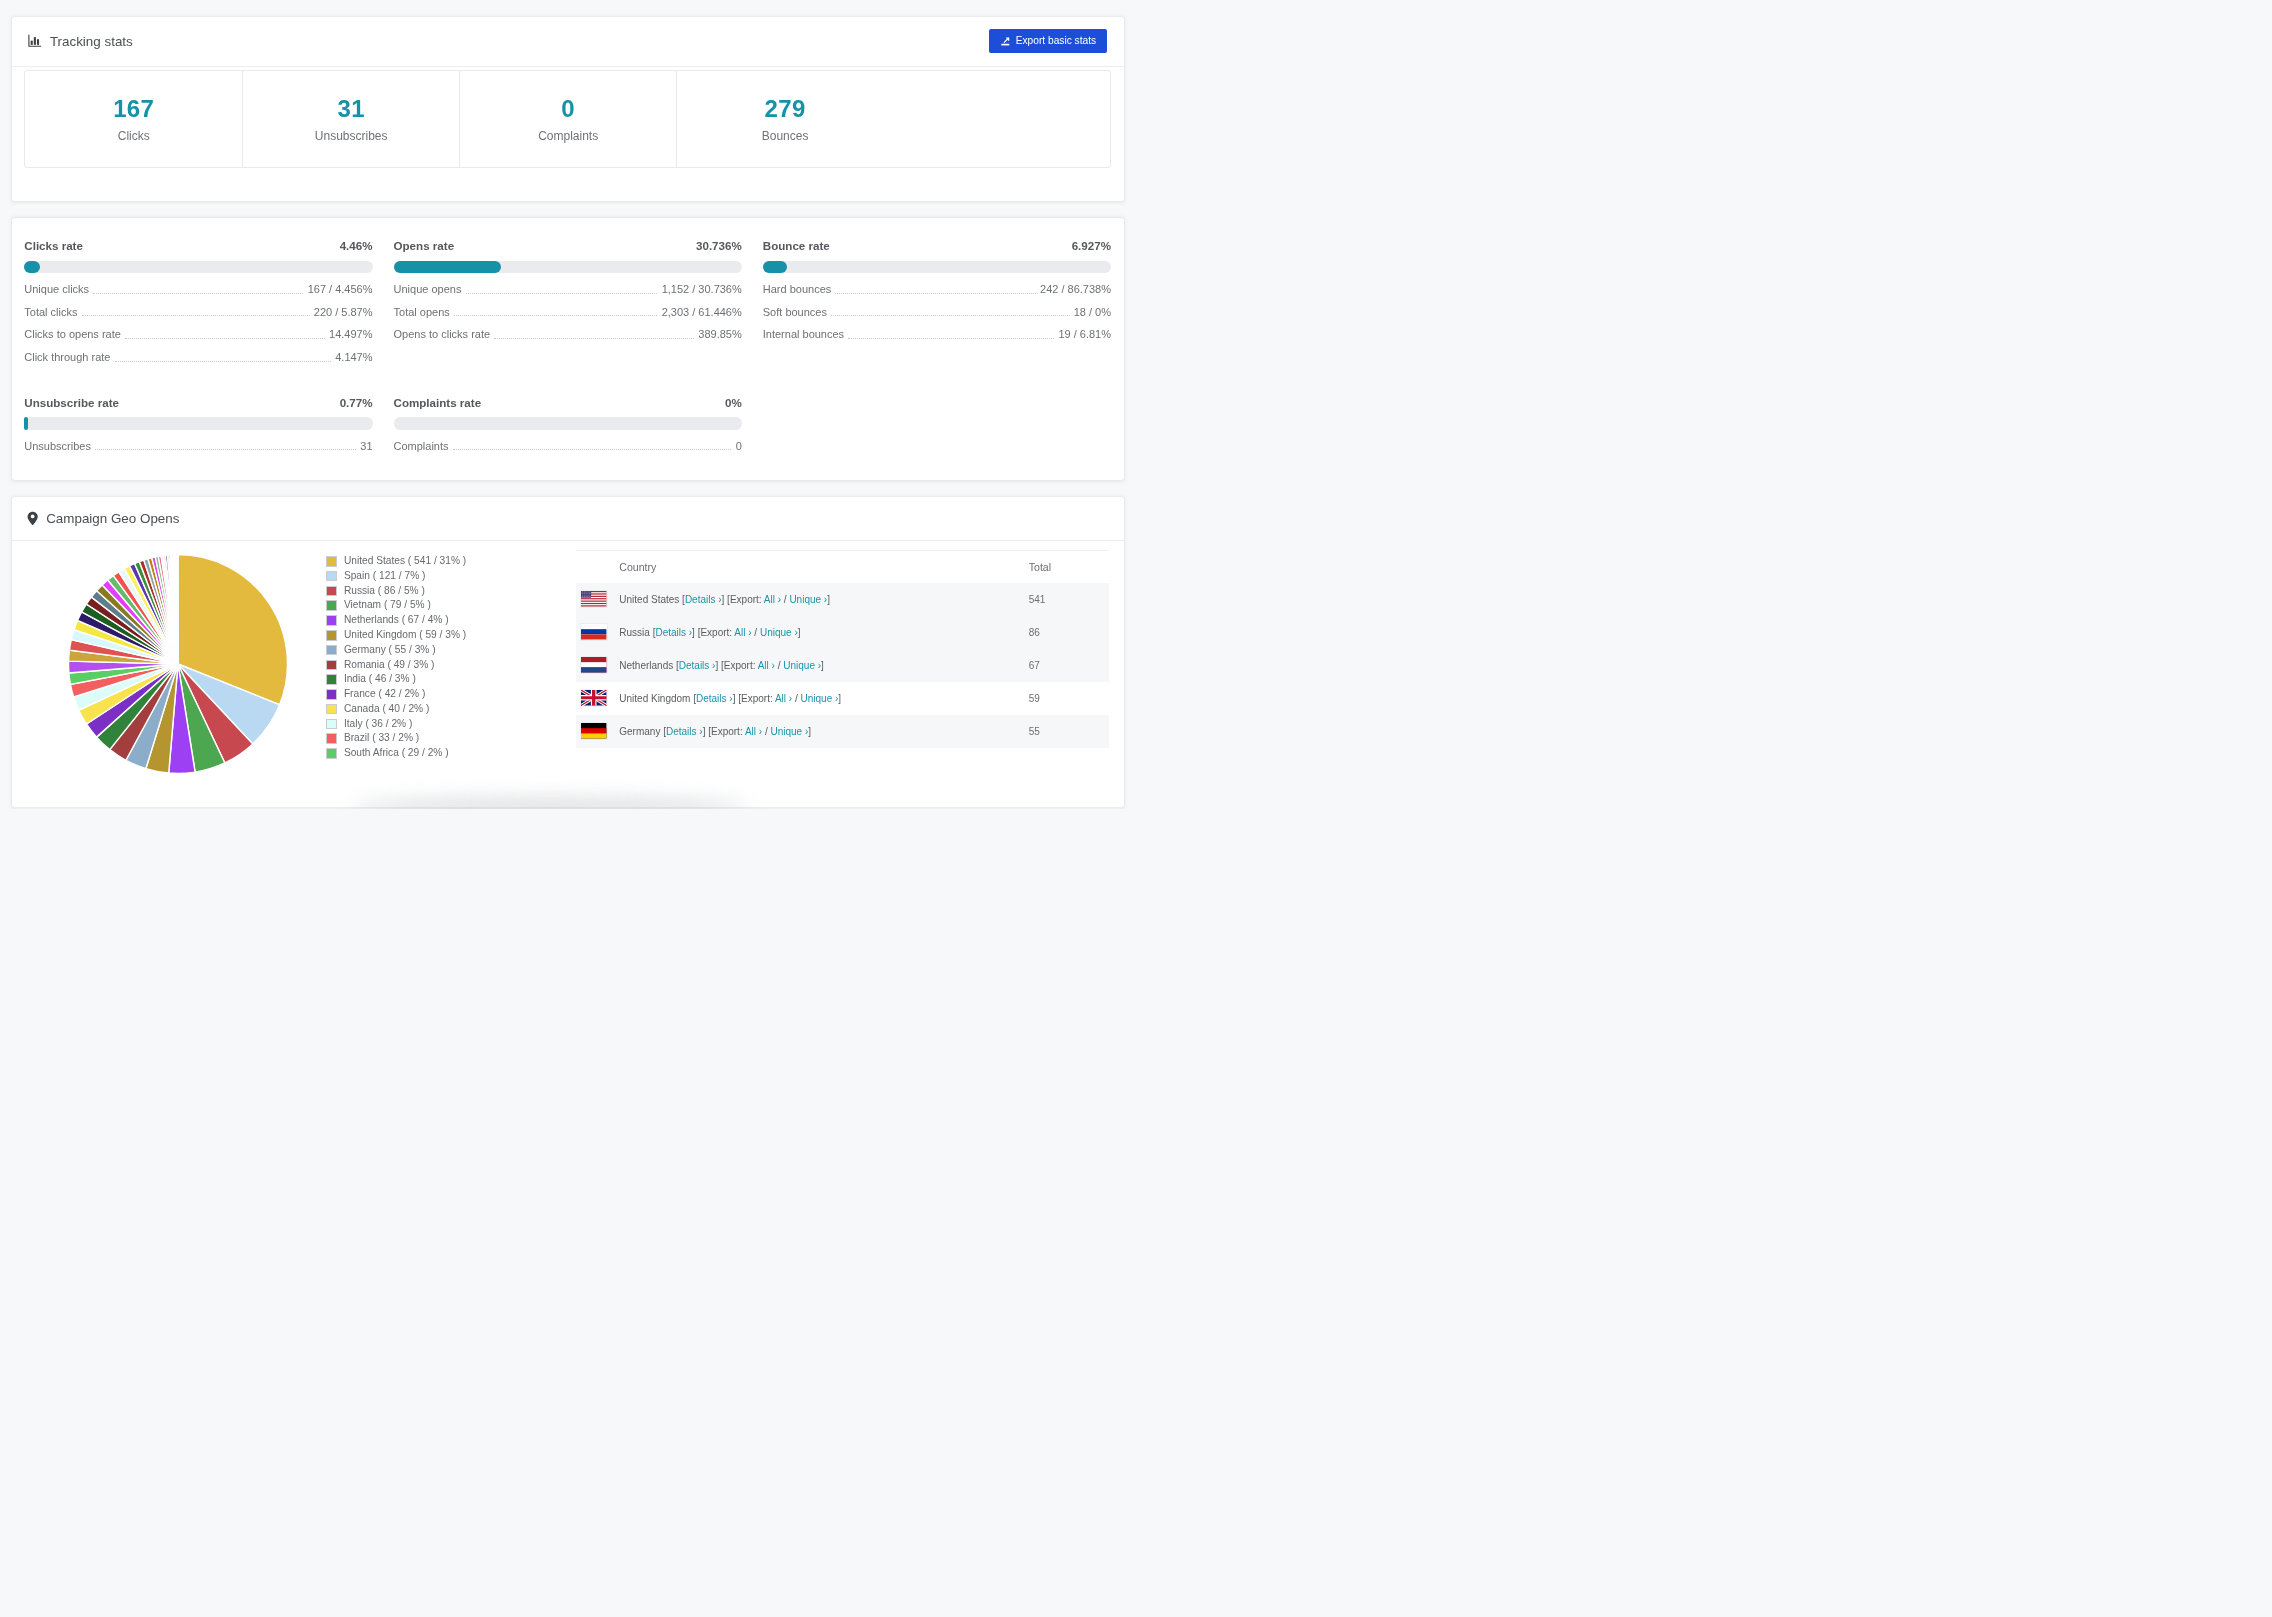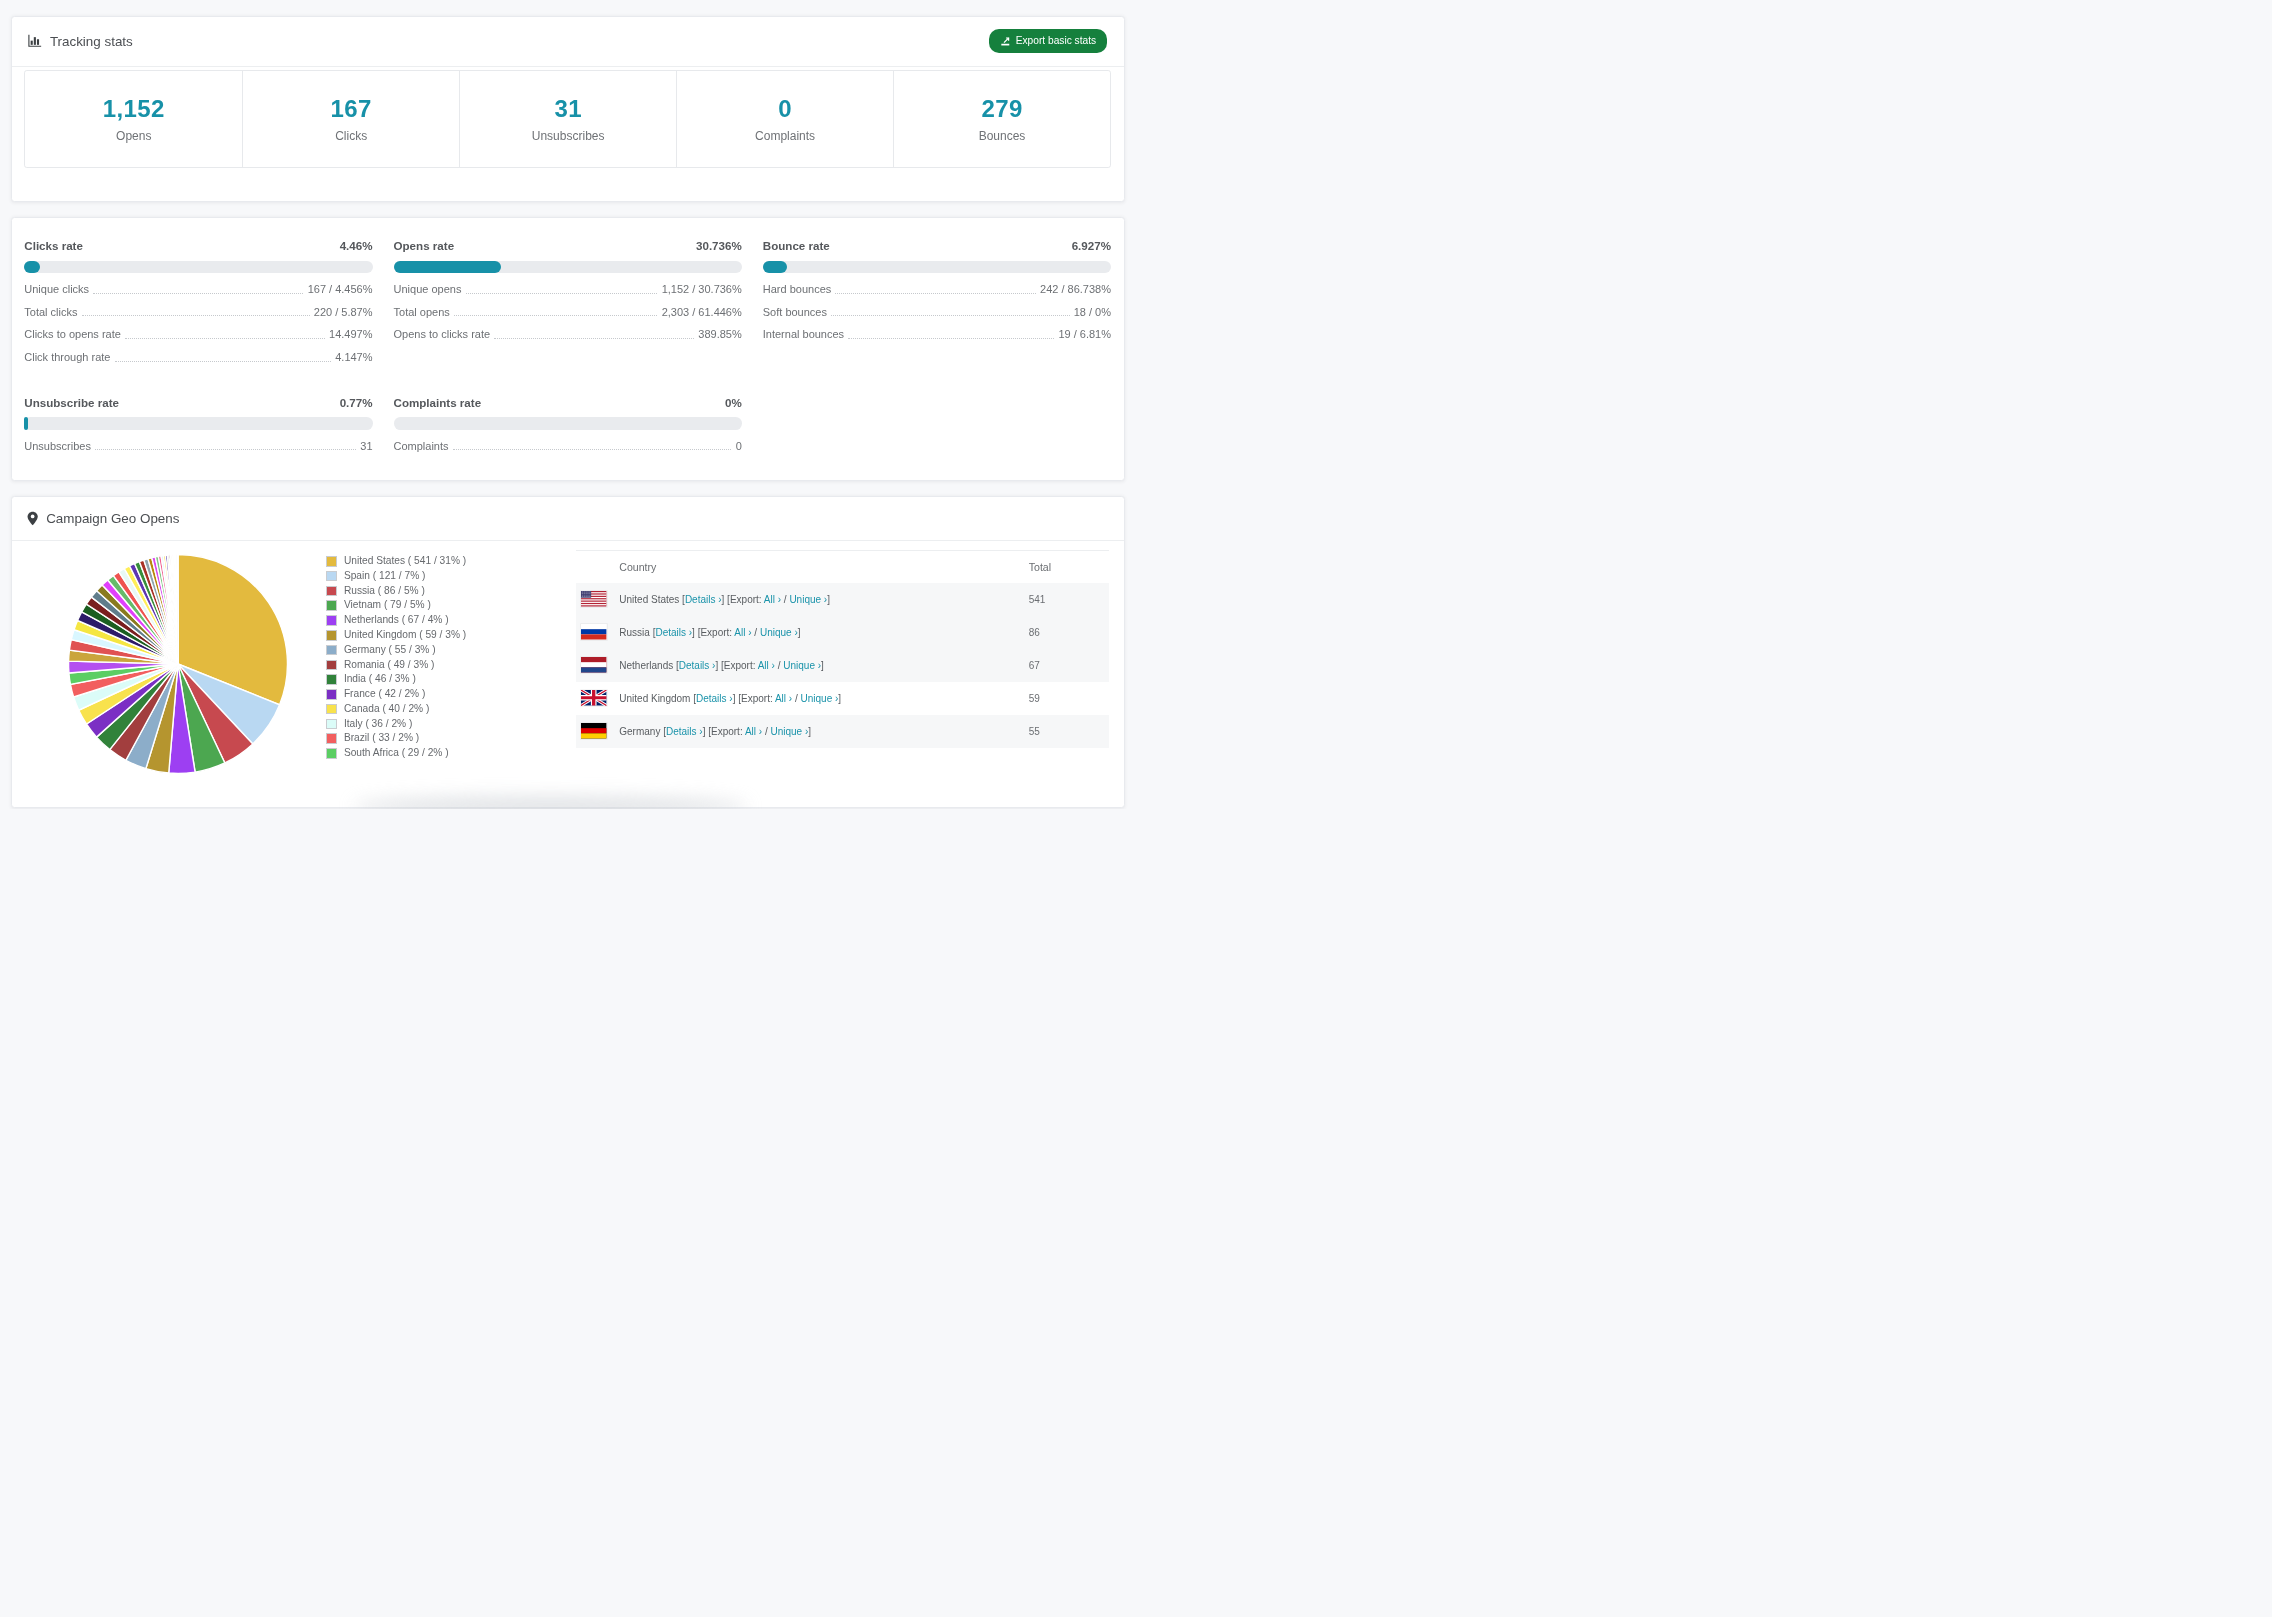--- a/index.html
+++ b/index.html
@@ -18,22 +18,22 @@
   
   #card-tracking { height:186px; margin-bottom:15.5px; }
   .card-header {
     display:flex; align-items:center;
     padding:0 17px 0 15.5px; border-bottom:0.7px solid #eceef0;
   }
   #card-tracking .card-header { height:50px; }
   .header-title { font-size:13.4px; color:#4b4e52; margin-left:7.8px; }
   .hdr-icon { display:flex; align-items:center; }
   .export-btn {
-    margin-left:auto; background:#15803d; color:#fff; font-size:10.2px;
-    font-family:inherit; border:none; border-radius:10px; padding:6.4px 10.6px;
+    margin-left:auto; background:#1d4ed8; color:#fff; font-size:10.2px;
+    font-family:inherit; border:none; border-radius:2px; padding:6.4px 10.6px;
     display:flex; align-items:center; gap:5.6px; cursor:pointer; line-height:1;
   }
   .stats-box {
     margin:3.5px 12.7px 0; height:98px; border:0.7px solid #e7e9ec; border-radius:2.8px;
     display:grid; grid-template-columns:repeat(5,1fr);
   }
   .stat-cell { display:flex; flex-direction:column; align-items:center; justify-content:center; }
   .stat-cell + .stat-cell { border-left:0.7px solid #e7e9ec; }
   .stat-value { font-size:24px; font-weight:bold; color:#1791a8; letter-spacing:0.4px; }
   .stat-label { font-size:12px; color:#6f7276; margin-top:5.6px; }
@@ -93,24 +93,20 @@
           <svg width="10.6" height="10.6" viewBox="0 0 16 16">
             <path d="M6 10 L13 3" stroke="#fff" stroke-width="1.8" fill="none"></path>
             <path d="M9 3 h4 v4" stroke="#fff" stroke-width="1.8" fill="none"></path>
             <path d="M2 13 H14" stroke="#fff" stroke-width="2.6" fill="none"></path>
           </svg>
         </span>
         <span>Export basic stats</span>
       </button>
     </div>
     <div class="stats-box" id="stats-box">
-        <div class="stat-cell">
-          <div class="stat-value">1,152</div>
-          <div class="stat-label">Opens</div>
-        </div>
         <div class="stat-cell">
           <div class="stat-value">167</div>
           <div class="stat-label">Clicks</div>
         </div>
         <div class="stat-cell">
           <div class="stat-value">31</div>
           <div class="stat-label">Unsubscribes</div>
         </div>
         <div class="stat-cell">
           <div class="stat-value">0</div>

